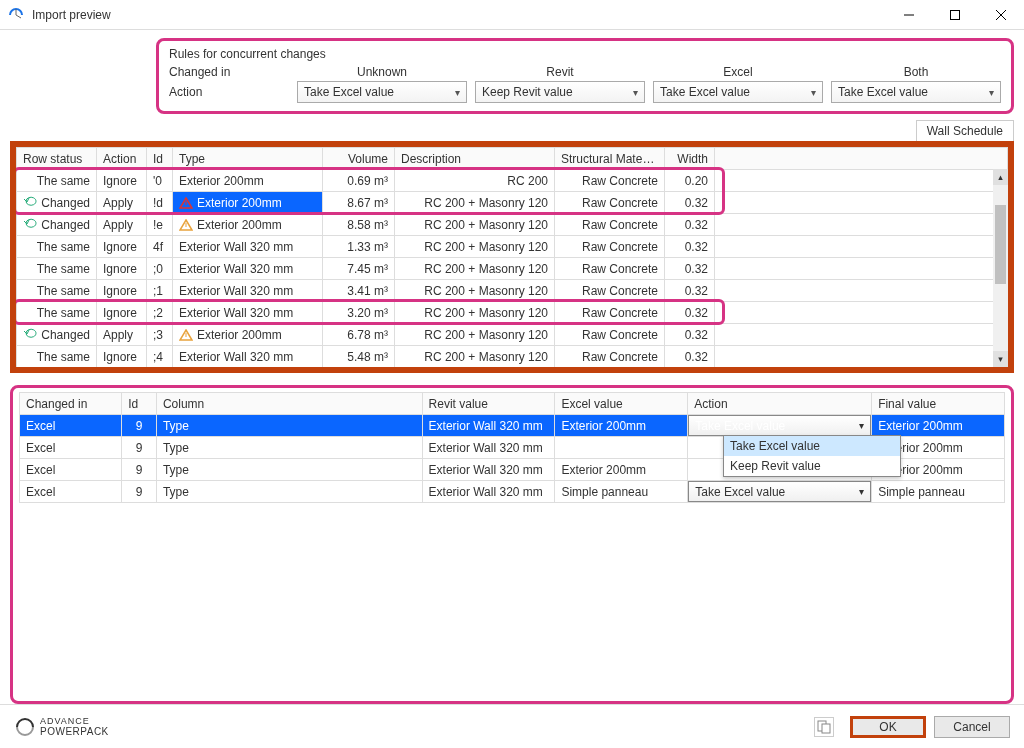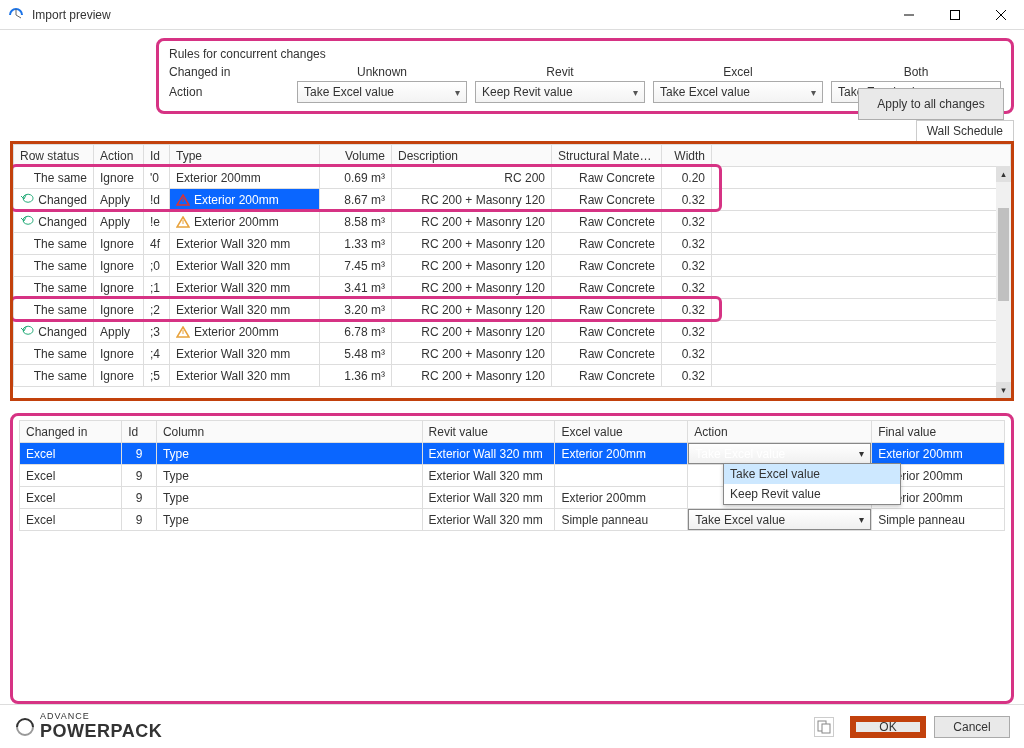--- a/index.html
+++ b/index.html
@@ -13,21 +13,21 @@
 .rules-box { border:3px solid #d63384; border-radius:8px; padding:6px 10px 8px 10px; position:relative; }
 .rules-title { margin-bottom:4px; }
 .rules-grid { display:grid; grid-template-columns:120px 170px 170px 170px 170px; gap:0 8px; align-items:center; }
 .rules-grid .hdr { padding-bottom:2px; }
 .sel { display:flex; align-items:center; justify-content:space-between; height:22px; border:1px solid #aaa; background:linear-gradient(#fff,#f3f3f3); padding:0 6px; }
 .sel .chev { font-size:10px; color:#555; }
 .apply-all { position:absolute; right:10px; top:50px; width:146px; height:32px; border:1px solid #adadad; background:#e9e9e9; display:flex; align-items:center; justify-content:center; }
 .tab-strip { margin-top:6px; display:flex; }
 .tab { border:1px solid #ccc; border-bottom:none; padding:3px 10px; background:#fff; font-size:11px; }
 .section-label { margin:6px 0 4px 2px; }
-.table-wrap { border:3px solid #c2410c; height:260px; overflow:hidden; position:relative; }
+.table-wrap { border:6px solid #c2410c; height:232px; overflow:hidden; position:relative; }
 table { border-collapse:collapse; width:100%; table-layout:fixed; }
 th,td { border:1px solid #ddd; padding:3px 6px; height:22px; white-space:nowrap; overflow:hidden; text-overflow:ellipsis; }
 th { background:#fafafa; font-weight:normal; text-align:left; }
 .col-status{width:80px;} .col-action{width:50px;} .col-id{width:26px;} .col-type{width:150px;} .col-vol{width:72px;text-align:right;} .col-desc{width:160px;} .col-mat{width:110px;} .col-w{width:50px;text-align:right;}
 .changed-icon { display:inline-flex; align-items:center; margin-right:3px; }
 .warn { display:inline-block; width:14px; height:12px; margin-right:4px; vertical-align:middle; }
 .row-sel { background:#0a66ff; color:#fff; }
 .row-sel td { color:#fff; background:#0a66ff; }
 .scrollbar { position:absolute; right:0; top:22px; bottom:0; width:15px; background:#f0f0f0; }
 .scroll-btn { height:16px; background:#e0e0e0; display:flex; align-items:center; justify-content:center; font-size:9px; }
@@ -36,21 +36,21 @@
 .changes-table { height:200px; overflow:visible; position:relative; }
 .ct th,.ct td { border:1px solid #ddd; padding:3px 6px; height:22px; }
 .ccol-ci{width:100px;} .ccol-id{width:34px;} .ccol-col{width:260px;} .ccol-rv{width:130px;} .ccol-ev{width:130px;} .ccol-act{width:180px;} .ccol-fv{width:130px;}
 .action-cell { display:flex; align-items:center; justify-content:space-between; height:100%; border:1px solid #888; background:linear-gradient(#fff,#f0f0f0); padding:0 6px; }
 .dropdown-open { position:absolute; left:704px; top:43px; width:178px; border:1px solid #888; background:#fff; z-index:10; box-shadow:0 2px 4px rgba(0,0,0,.2); }
 .dropdown-open .item { padding:3px 6px; height:20px; }
 .dropdown-open .item.sel-item { background:#cde8ff; }
 .footer { height:44px; border-top:1px solid #ddd; display:flex; align-items:center; padding:0 14px; }
 .logo { display:flex; align-items:center; gap:4px; }
 .btn { width:76px; height:22px; border:1px solid #aaa; background:#e9e9e9; display:flex; align-items:center; justify-content:center; margin-left:8px; }
-.btn.default { border:6px solid #c2410c; }
+.btn.default { border:3px solid #c2410c; }
 .footer .spacer{flex:1;}
 .small-icon { width:20px; height:20px; border:1px solid #ccc; display:flex; align-items:center; justify-content:center; margin-right:8px; }
 .right-align{text-align:right;}
 .preview-hl { position:absolute; border:3px solid #d63384; border-radius:6px; pointer-events:none; z-index:5; }
 </style>
 </head>
 <body>
 
 <div class="titlebar">
   <span class="app-icon">
@@ -103,23 +103,20 @@
         <div class="sel">
             <span>Take Excel value</span>
             <span class="chev">▾</span>
           </div>
         <div class="sel">
             <span>Take Excel value</span>
             <span class="chev">▾</span>
           </div>
       </div>
     </div>
-    <div class="apply-all">
-        <span>Apply to all changes</span>
-      </div>
   </div>
 
   <div class="tab-strip">
     <div class="tab"><span>Wall Schedule</span></div>
   </div>
 
 
   <div class="table-wrap" style="position:relative;">
     <table>
       <colgroup>
@@ -375,21 +372,21 @@
 </div>
 
 <div class="footer">
   <div class="logo">
     <svg width="22" height="22" viewBox="0 0 22 22">
         <path d="M3 11 A8 8 0 0 1 19 11" stroke="#333" stroke-width="2" fill="none"></path>
         <path d="M3 11 A8 8 0 0 0 19 11" stroke="#999" stroke-width="2" fill="none"></path>
       </svg>
     <div>
       <div style="font-size:9px;letter-spacing:1px;">ADVANCE</div>
-      <div style="font-size:18px;font-weight:bold;letter-spacing:0.5px;">POWERPACK</div>
+      <div style="font-size:10px;font-weight:normal;letter-spacing:0.5px;">POWERPACK</div>
     </div>
   </div>
   <div class="spacer"></div>
   <div class="small-icon">
     <svg width="14" height="14" viewBox="0 0 14 14">
         <rect x="1" y="1" width="8" height="10" stroke="#888" fill="none"></rect>
         <rect x="5" y="4" width="8" height="9" stroke="#888" fill="#fff"></rect>
       </svg>
   </div>
   <div class="btn default">

